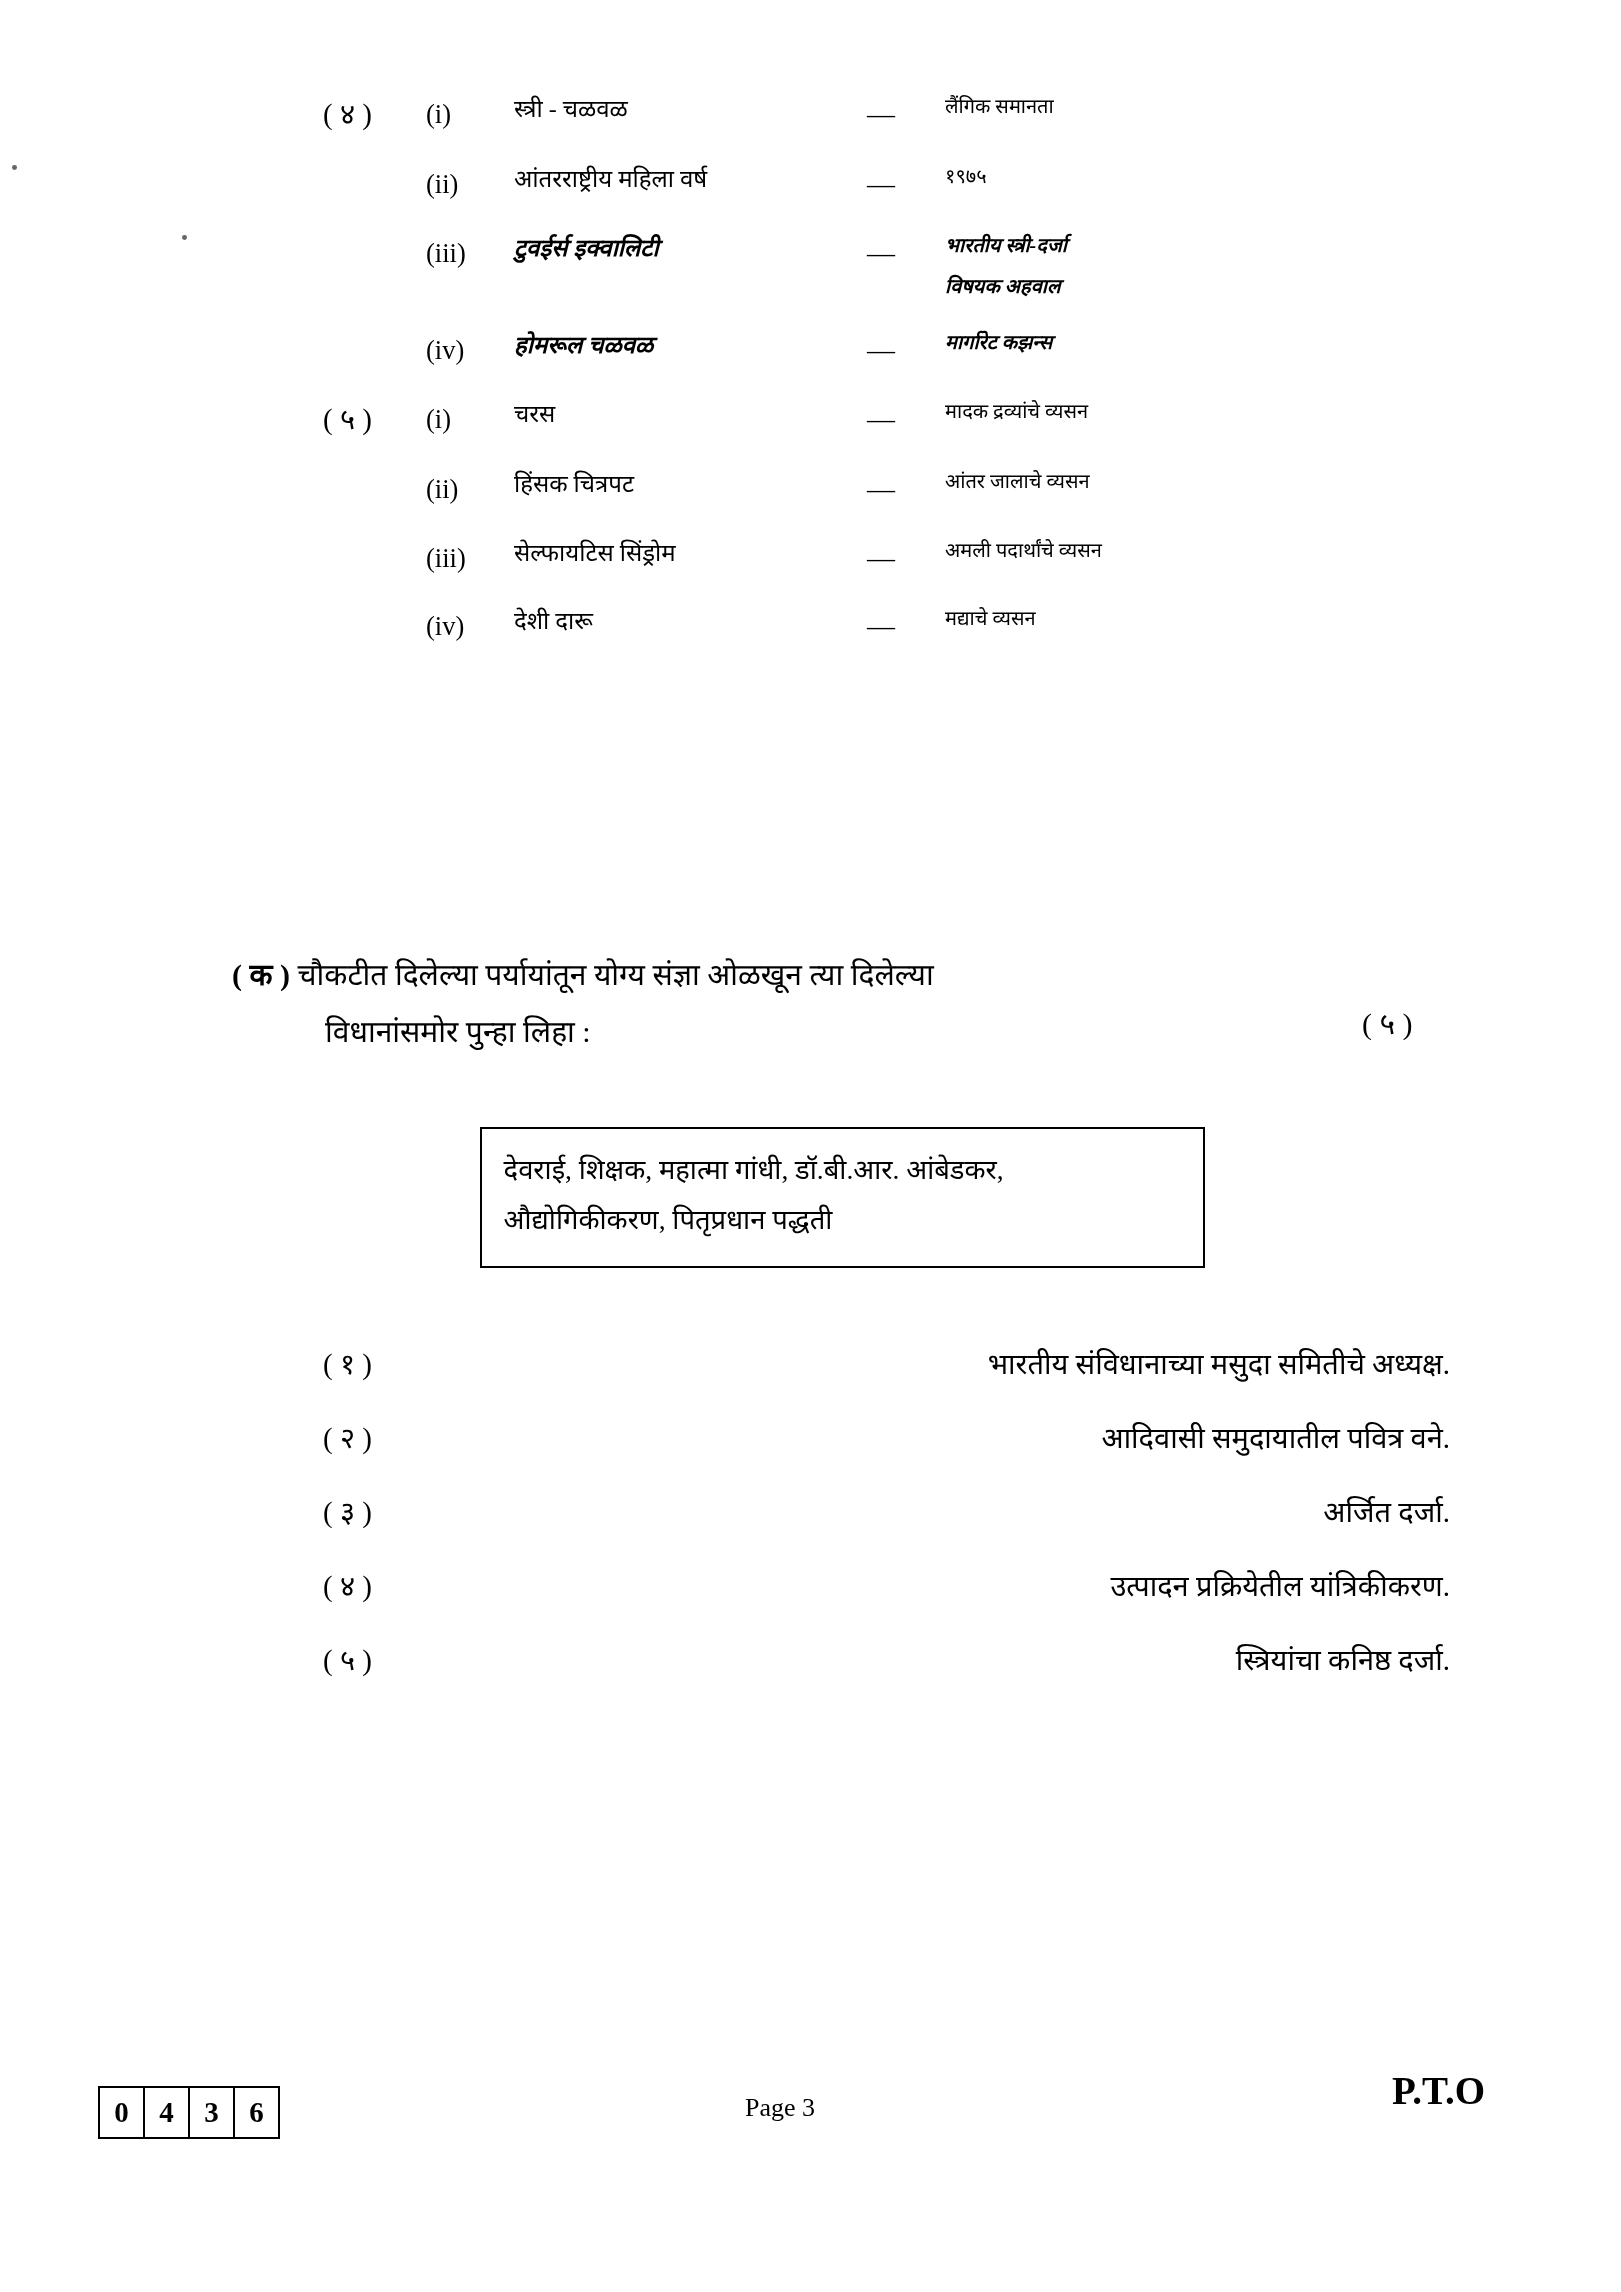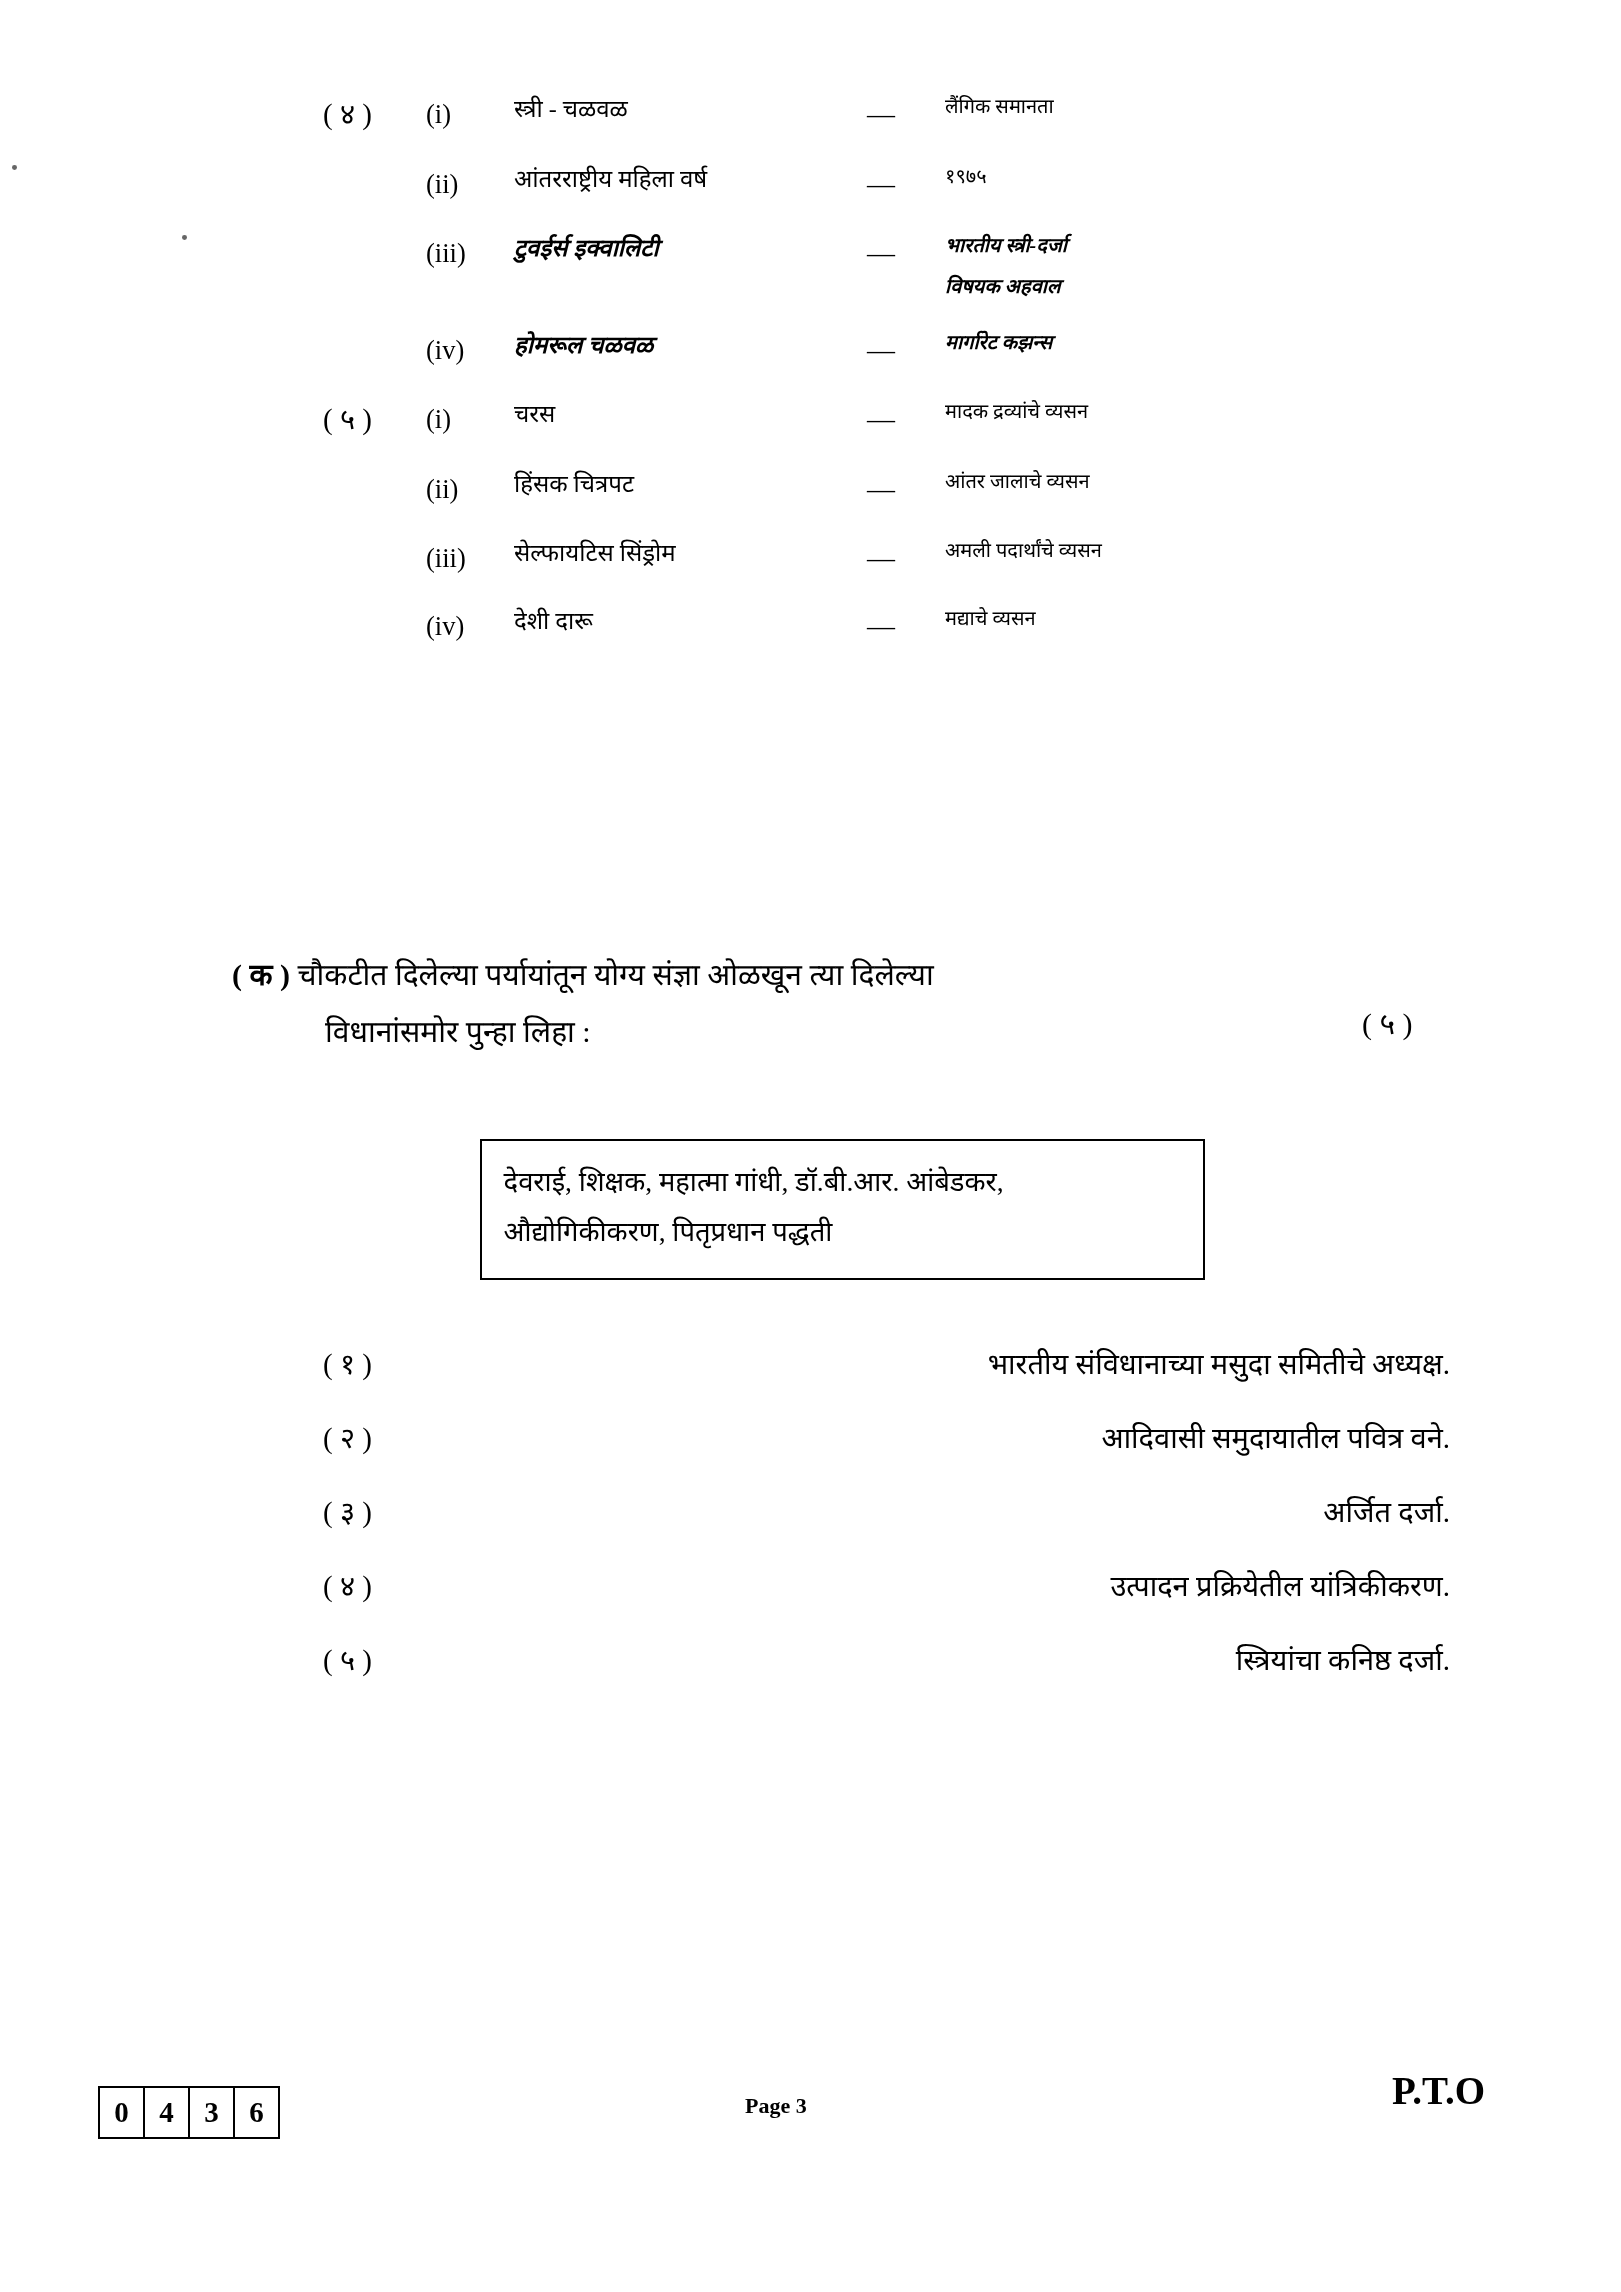--- a/index.html
+++ b/index.html
@@ -100,21 +100,20 @@
   .optbox {
     position: absolute;
     left: 480px;
     top: 1127px;
     width: 725px;
     border: 2.9px solid #000;
     padding: 15.7px 17.6px 19.6px 21.6px;
     box-sizing: border-box;
     font-size: 27.4px;
     line-height: 1.85;
-    margin-top: 12px;
   }
 
   
   .statements {
     position: absolute;
     left: 323px;
     top: 1343px;
     width: 1127px;
   }
   .st-row {
@@ -147,22 +146,22 @@
     font-size: 29px;
     font-weight: bold;
     font-family: "Liberation Serif", serif;
   }
   .code-box .cell:last-child { border-right: none; }
 
   .page-label {
     position: absolute;
     left: 745px;
     top: 2093px;
-    font-size: 22px;
-    font-weight: bold;
+    font-size: 26px;
+    font-weight: normal;
   }
   .pto {
     position: absolute;
     left: 1392px;
     top: 2068px;
     font-size: 39px;
     font-weight: bold;
   }
 
   

